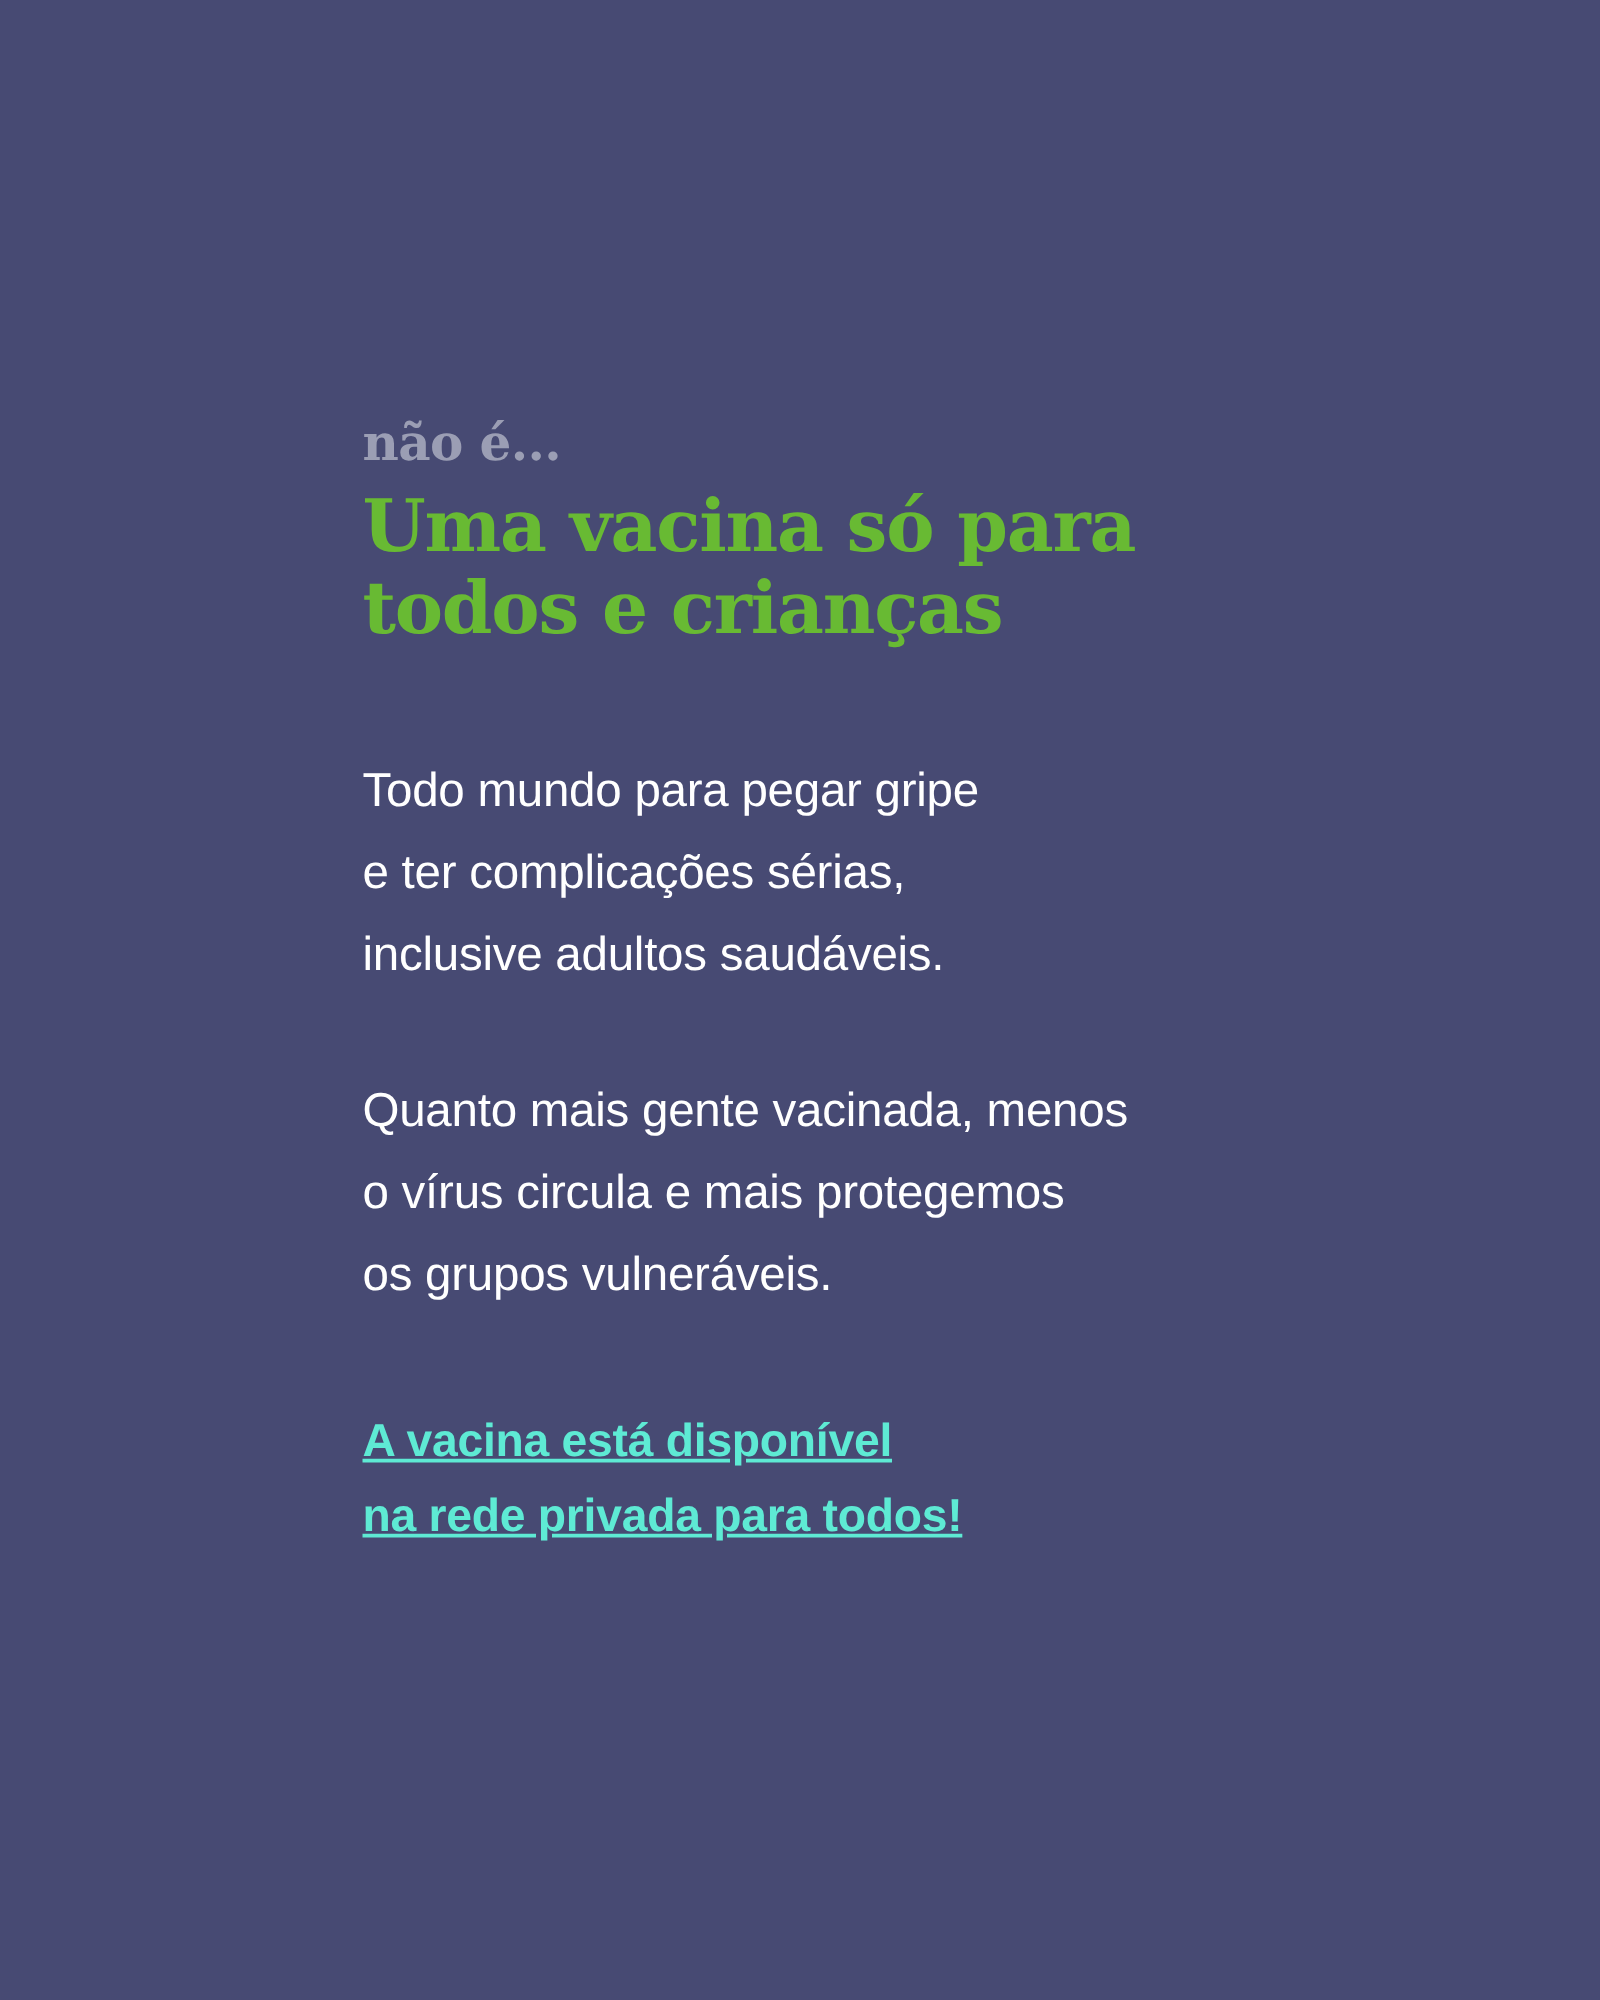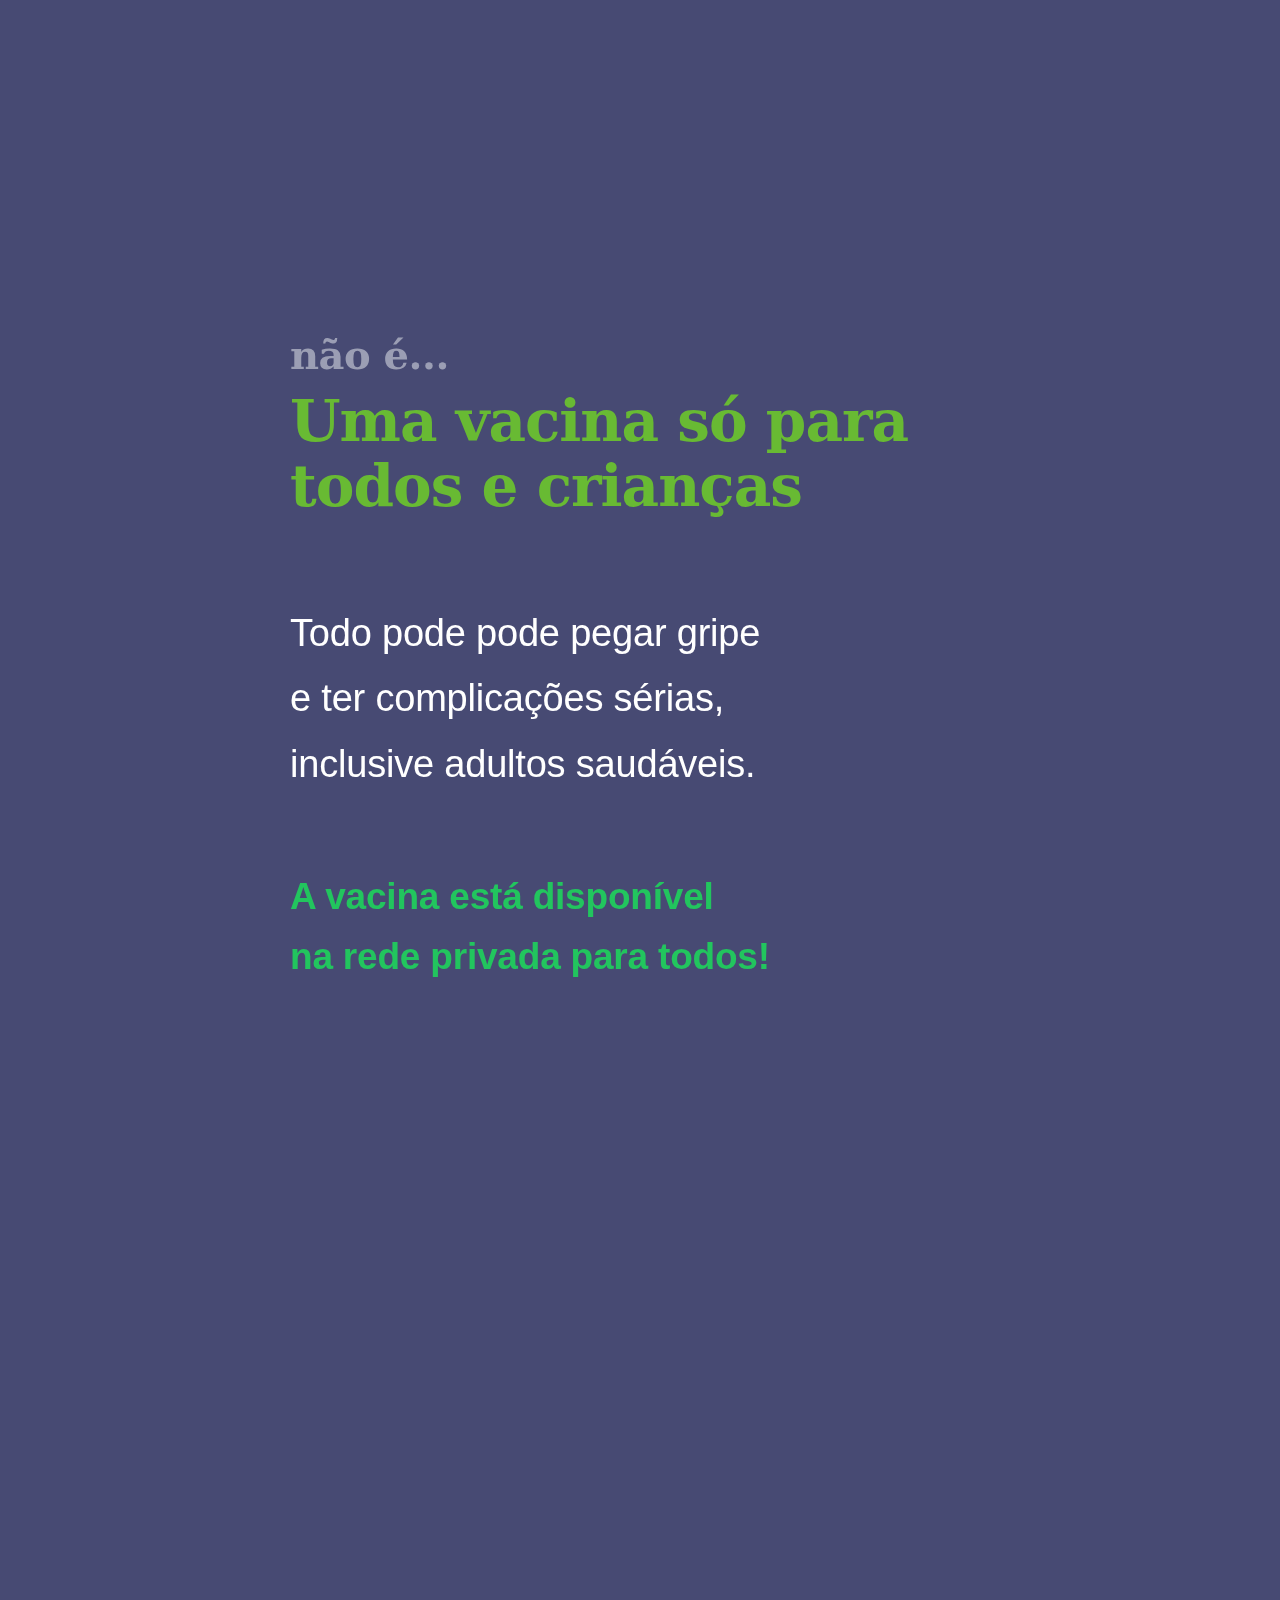--- a/index.html
+++ b/index.html
@@ -61,39 +61,43 @@
   }
 
   .body-block.second {
     margin-top: 60px;
   }
 
   .cta {
     margin-top: 70px;
     font-size: 37px;
     line-height: 1.62;
-    color: #22c55e;
+    color: #5eead4;
     font-weight: bold;
     white-space: pre-line;
     letter-spacing: -0.2px;
+    text-decoration: underline;
   }
 </style>
 </head>
 <body>
 
 <div class="slide">
   <div class="content">
 
     <p class="eyebrow">não é...</p>
 
     <h1 class="headline">Uma vacina só para
 todos e crianças</h1>
 
-    <p class="body-block first">Todo pode pode pegar gripe
+    <p class="body-block first">Todo mundo para pegar gripe
 e ter complicações sérias,
 inclusive adultos saudáveis.</p>
 
+    <p class="body-block second">Quanto mais gente vacinada, menos
+o vírus circula e mais protegemos
+os grupos vulneráveis.</p>
 
     <p class="cta">A vacina está disponível
 na rede privada para todos!</p>
 
   </div>
 </div>
 
 </body></html>

